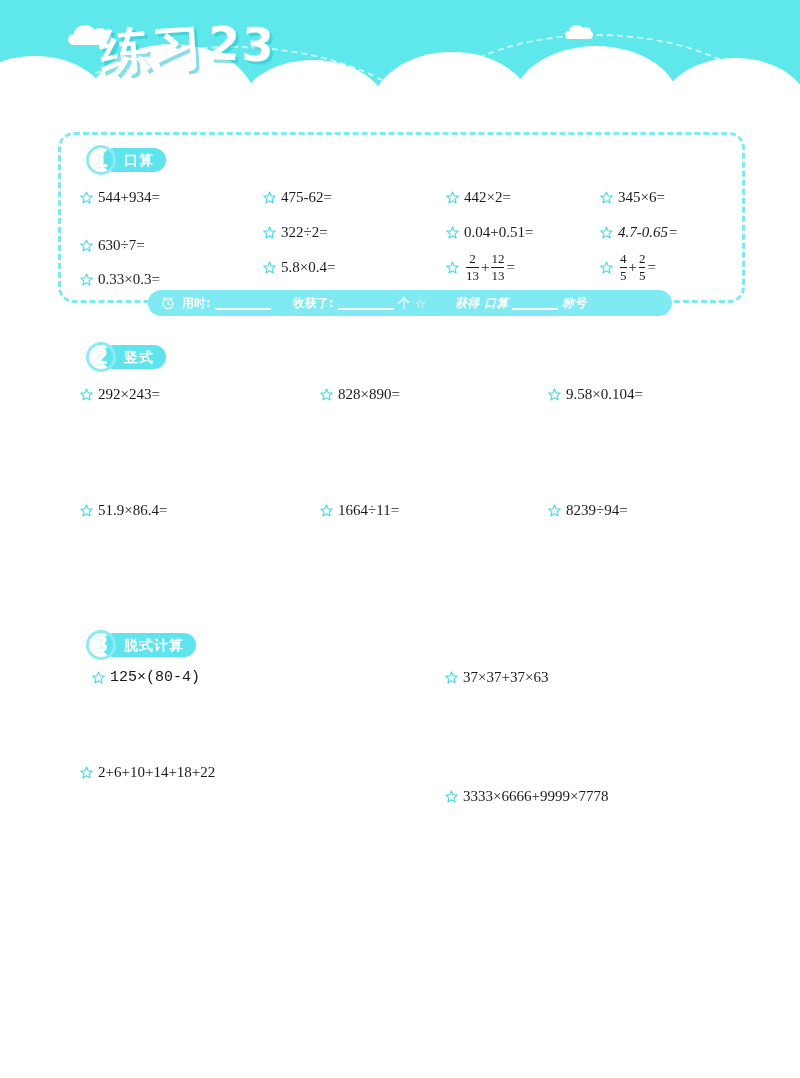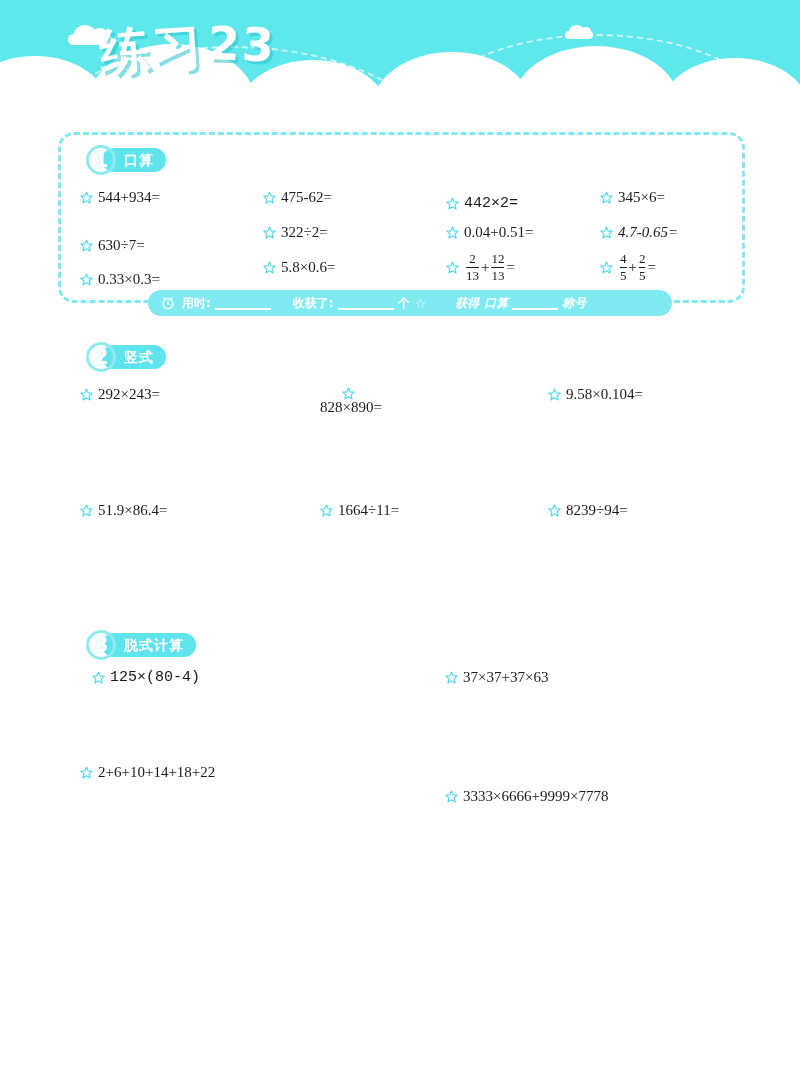--- a/index.html
+++ b/index.html
@@ -244,21 +244,21 @@
         <polygon points="12,2 15,9 22.5,9.5 16.8,14.5 18.6,22 12,18 5.4,22 7.2,14.5 1.5,9.5 9,9" fill="none" stroke="#4FD9E8" stroke-width="2.2" stroke-linejoin="round"></polygon>
       </svg></span>
   <span class="prob-text">544+934=</span>
 </div>
 <div class="prob" style="left:263px; top:190px;">
   <span class="star"><svg viewBox="0 0 24 24" width="13" height="13">
         <polygon points="12,2 15,9 22.5,9.5 16.8,14.5 18.6,22 12,18 5.4,22 7.2,14.5 1.5,9.5 9,9" fill="none" stroke="#4FD9E8" stroke-width="2.2" stroke-linejoin="round"></polygon>
       </svg></span>
   <span class="prob-text">475-62=</span>
 </div>
-<div class="prob" style="left:446px; top:196px;font-family:Liberation Mono, monospace;">
+<div class="prob" style="left:446px; top:190px;">
   <span class="star"><svg viewBox="0 0 24 24" width="13" height="13">
         <polygon points="12,2 15,9 22.5,9.5 16.8,14.5 18.6,22 12,18 5.4,22 7.2,14.5 1.5,9.5 9,9" fill="none" stroke="#4FD9E8" stroke-width="2.2" stroke-linejoin="round"></polygon>
       </svg></span>
   <span class="prob-text">442×2=</span>
 </div>
 <div class="prob" style="left:600px; top:190px;">
   <span class="star"><svg viewBox="0 0 24 24" width="13" height="13">
         <polygon points="12,2 15,9 22.5,9.5 16.8,14.5 18.6,22 12,18 5.4,22 7.2,14.5 1.5,9.5 9,9" fill="none" stroke="#4FD9E8" stroke-width="2.2" stroke-linejoin="round"></polygon>
       </svg></span>
   <span class="prob-text">345×6=</span>
@@ -292,21 +292,21 @@
 <div class="prob" style="left:80px; top:272px;">
   <span class="star"><svg viewBox="0 0 24 24" width="13" height="13">
         <polygon points="12,2 15,9 22.5,9.5 16.8,14.5 18.6,22 12,18 5.4,22 7.2,14.5 1.5,9.5 9,9" fill="none" stroke="#4FD9E8" stroke-width="2.2" stroke-linejoin="round"></polygon>
       </svg></span>
   <span class="prob-text">0.33×0.3=</span>
 </div>
 <div class="prob" style="left:263px; top:260px;">
   <span class="star"><svg viewBox="0 0 24 24" width="13" height="13">
         <polygon points="12,2 15,9 22.5,9.5 16.8,14.5 18.6,22 12,18 5.4,22 7.2,14.5 1.5,9.5 9,9" fill="none" stroke="#4FD9E8" stroke-width="2.2" stroke-linejoin="round"></polygon>
       </svg></span>
-  <span class="prob-text">5.8×0.6=</span>
+  <span class="prob-text">5.8×0.4=</span>
 </div>
 
 <div class="prob" style="left:446px; top:252px;">
   <span class="star"><svg viewBox="0 0 24 24" width="13" height="13">
         <polygon points="12,2 15,9 22.5,9.5 16.8,14.5 18.6,22 12,18 5.4,22 7.2,14.5 1.5,9.5 9,9" fill="none" stroke="#4FD9E8" stroke-width="2.2" stroke-linejoin="round"></polygon>
       </svg></span>
   <span class="frac-row">
     <span class="frac">
       <span class="num2">2</span>
       <span class="den">13</span>
@@ -371,21 +371,21 @@
   <div class="badge-circle"></div>
   <div class="badge-num">2</div>
 </div>
 
 <div class="prob" style="left:80px; top:387px;">
   <span class="star"><svg viewBox="0 0 24 24" width="13" height="13">
         <polygon points="12,2 15,9 22.5,9.5 16.8,14.5 18.6,22 12,18 5.4,22 7.2,14.5 1.5,9.5 9,9" fill="none" stroke="#4FD9E8" stroke-width="2.2" stroke-linejoin="round"></polygon>
       </svg></span>
   <span class="prob-text">292×243=</span>
 </div>
-<div class="prob" style="left:320px; top:387px;flex-direction:column;">
+<div class="prob" style="left:320px; top:387px;">
   <span class="star"><svg viewBox="0 0 24 24" width="13" height="13">
         <polygon points="12,2 15,9 22.5,9.5 16.8,14.5 18.6,22 12,18 5.4,22 7.2,14.5 1.5,9.5 9,9" fill="none" stroke="#4FD9E8" stroke-width="2.2" stroke-linejoin="round"></polygon>
       </svg></span>
   <span class="prob-text">828×890=</span>
 </div>
 <div class="prob" style="left:548px; top:387px;">
   <span class="star"><svg viewBox="0 0 24 24" width="13" height="13">
         <polygon points="12,2 15,9 22.5,9.5 16.8,14.5 18.6,22 12,18 5.4,22 7.2,14.5 1.5,9.5 9,9" fill="none" stroke="#4FD9E8" stroke-width="2.2" stroke-linejoin="round"></polygon>
       </svg></span>
   <span class="prob-text">9.58×0.104=</span>

